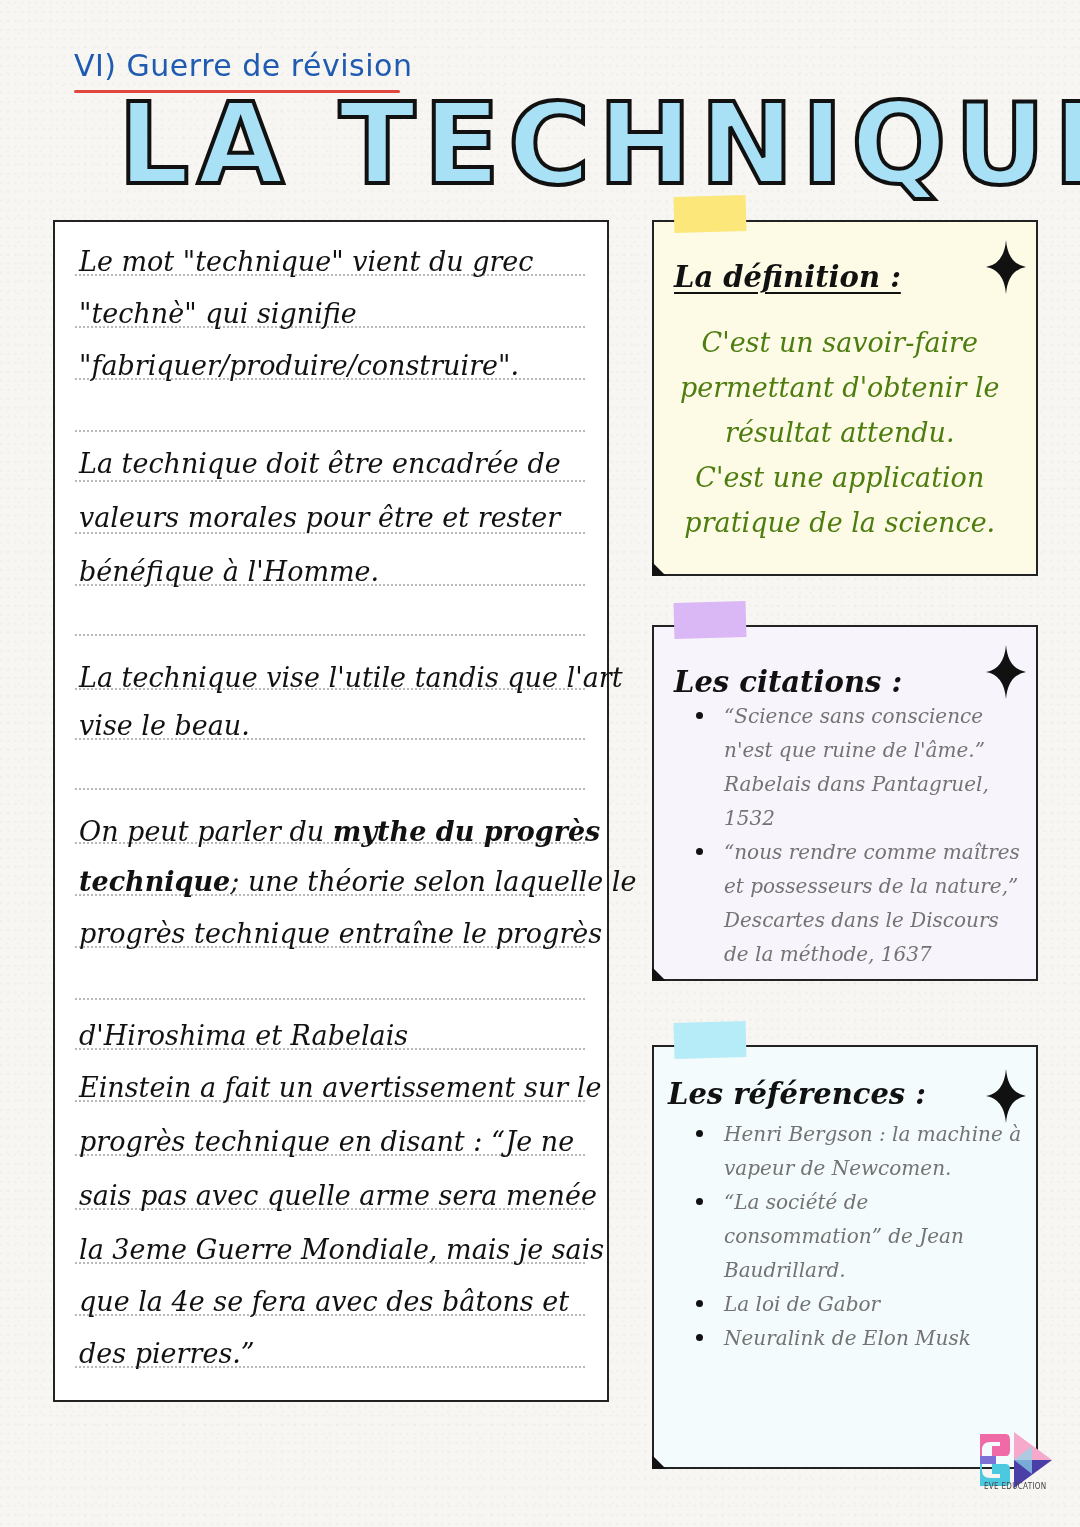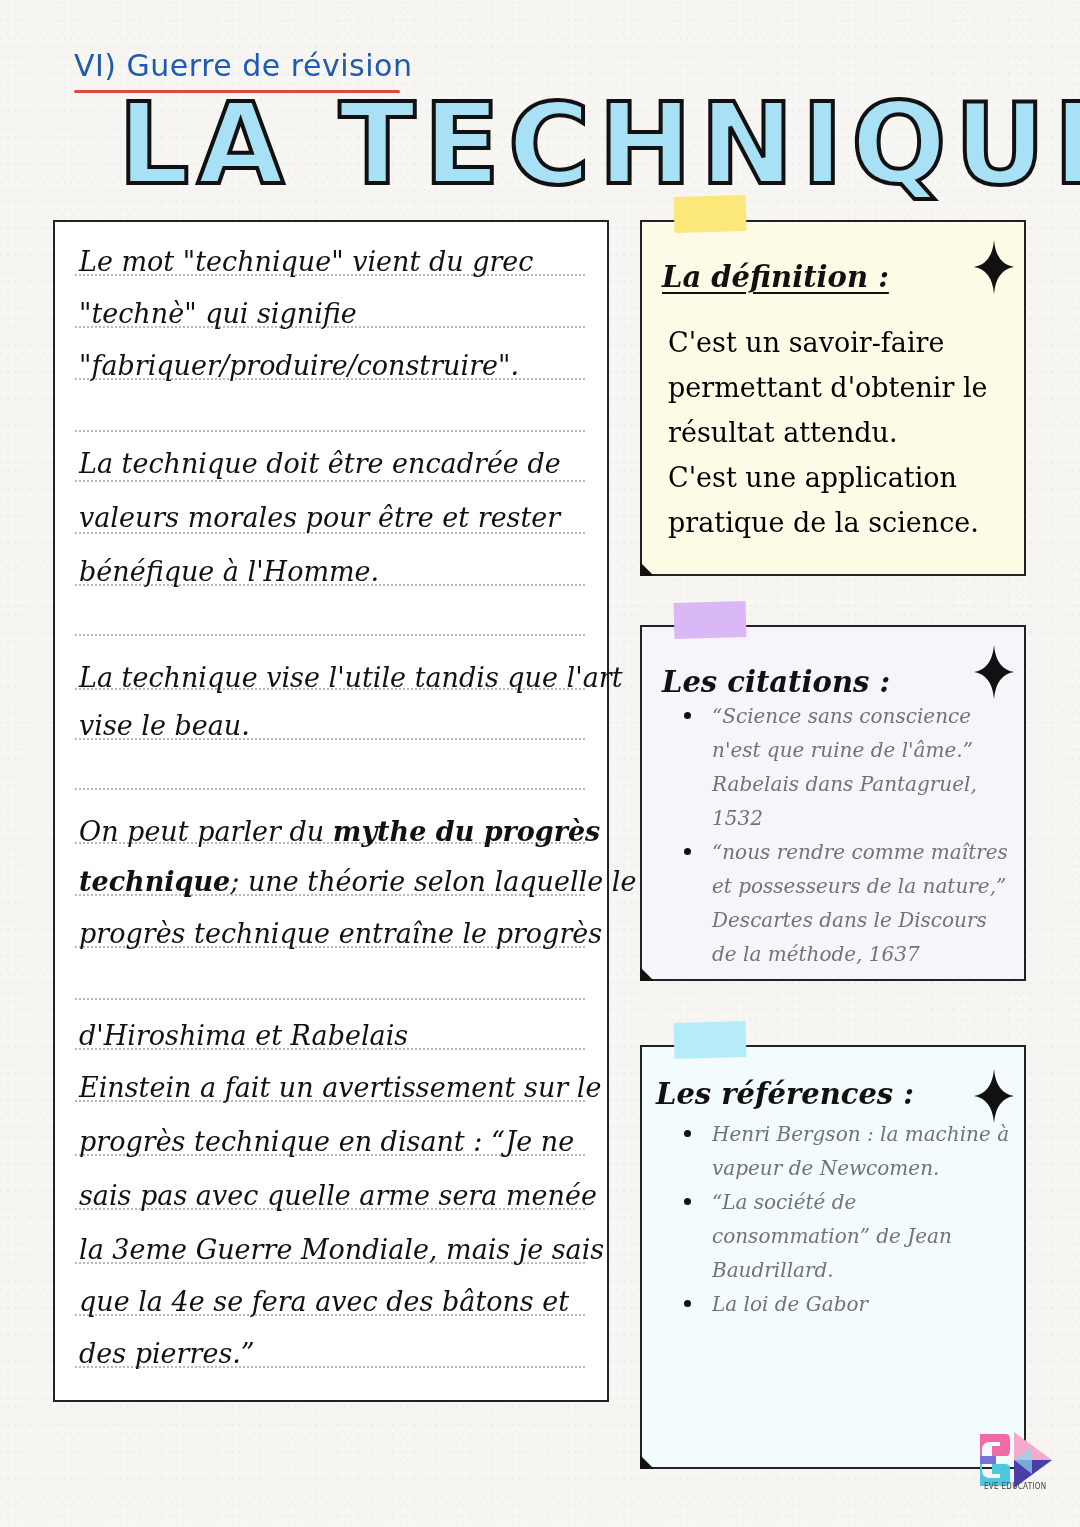--- a/index.html
+++ b/index.html
@@ -56,20 +56,21 @@
     font-size: 27px;
     color: #111;
     white-space: nowrap;
     line-height: 1;
   }
   .nb-text b { font-weight: bold; }
   
   .note {
     position: absolute;
     border: 2px solid #222;
+    margin-left: 12px;
   }
   .note::after {
     content: ""; position: absolute; left: -2px; bottom: -2px;
     width: 0; height: 0;
     border-left: 14px solid #111;
     border-top: 14px solid transparent;
   }
   .tape {
     position: absolute; height: 36px; width: 72px;
     transform: rotate(-1.5deg);
@@ -81,23 +82,25 @@
     position: absolute;
     font-family: "DejaVu Serif", serif;
     font-style: italic; font-weight: bold;
     font-size: 29px; color: #111;
     white-space: nowrap;
   }
   .note-heading.underlined { text-decoration: underline; text-underline-offset: 5px; text-decoration-thickness: 2px; }
   .def-text {
     position: absolute;
     font-family: "DejaVu Serif", serif;
-    font-size: 27px; color: #000000;
+    font-style: italic;
+    font-size: 27px; color: #4d7c0f;
     line-height: 45px;
     white-space: nowrap;
+    text-align: center;
   }
   .bullet-list { position: absolute; list-style: none; }
   .bullet-item {
     position: relative; padding-left: 30px;
     font-family: "DejaVu Serif", serif;
     font-style: italic;
     font-size: 20px; line-height: 34px; color: #737373;
   }
   .bullet-dot {
     position: absolute; left: 2px; top: 13px;
@@ -212,20 +215,21 @@
 
 <div class="note" style="left:640px; top:1045px; width:386px; height:424px; background:#f3fbfd;">
   <div class="note-heading" style="left:14px; top:30px;">Les références :</div>
   <svg class="sparkle" style="left:332px; top:22px;" viewBox="0 0 40 54">
     <path d="M20 0 Q22 24 40 27 Q22 30 20 54 Q18 30 0 27 Q18 24 20 0 Z" fill="#111"></path>
   </svg>
   <ul class="bullet-list" style="left:40px; top:70px; width:330px;">
     <li class="bullet-item"><span class="bullet-dot"></span><span>Henri Bergson : la machine à vapeur de Newcomen.</span></li>
     <li class="bullet-item"><span class="bullet-dot"></span><span>“La société de consommation” de Jean Baudrillard.</span></li>
     <li class="bullet-item"><span class="bullet-dot"></span><span>La loi de Gabor</span></li>
+    <li class="bullet-item"><span class="bullet-dot"></span><span>Neuralink de Elon Musk</span></li>
   </ul>
 </div>
 <div class="tape" style="left:674px; top:1022px; background:#b6ecf7;"></div>
 
 <svg class="logo" viewBox="0 0 80 64">
   <path d="M4 6 H30 Q34 6 34 12 V22 Q34 28 30 28 H16 V18 H24 V14 H14 Q6 14 6 22 V30 H4 Z" fill="#f06aa8"></path>
   <path d="M4 34 H6 V42 Q6 50 14 50 H24 V46 H16 V36 H30 Q34 36 34 42 V52 Q34 58 30 58 H4 Z" fill="#4cc8df"></path>
   <path d="M4 28 H20 V36 H4 Z" fill="#7c6fd6"></path>
   <path d="M38 4 L76 32 L38 60 Z" fill="#f6a9cb"></path>
   <path d="M38 32 L76 32 L38 60 Z" fill="#4a3fa8"></path>

